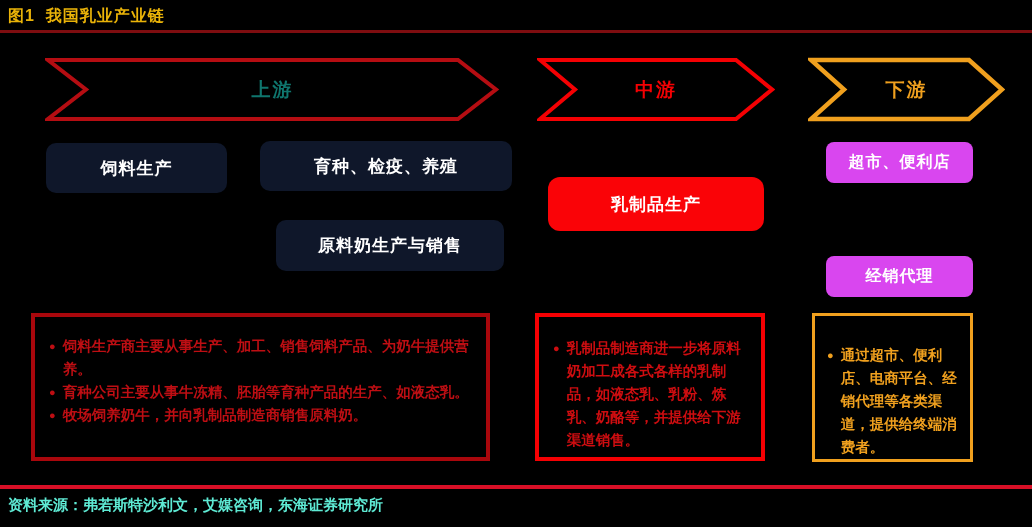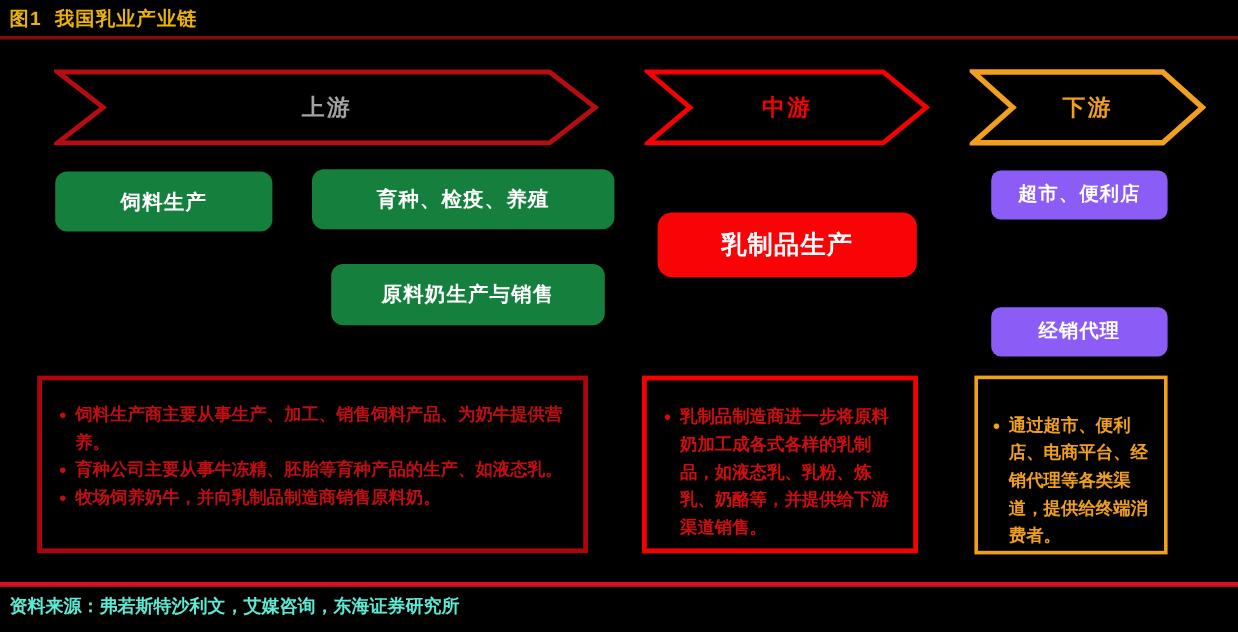--- a/index.html
+++ b/index.html
@@ -16,35 +16,35 @@
   .arrow{position:absolute;top:57px;height:65px;}
   .arrow svg{position:absolute;left:0;top:0;}
   .arrow-label{
     position:absolute;left:0;top:0;width:100%;height:100%;
     display:flex;align-items:center;justify-content:center;
     font-size:19px;font-weight:bold;letter-spacing:2px;
   }
   .arrow-up{left:45px;width:455px;}
   .arrow-mid{left:537px;width:238px;}
   .arrow-down{left:808px;width:197px;}
-  .label-up{color:#a3a3a3;}
+  .label-up{color:#0f766e;}
   .label-mid{color:#F50003;}
   .label-down{color:#F0A01E;}
   .poly{fill:none;stroke-width:4;}
   .poly-up{stroke:#B50D12;}
   .poly-mid{stroke:#F50003;}
   .poly-down{stroke:#F0A01E;stroke-width:4.5;}
 
   .node{
     position:absolute;display:flex;align-items:center;justify-content:center;
     color:#fff;font-weight:bold;border-radius:10px;letter-spacing:1px;
   }
-  .box-crimson{background:#15803d;font-size:17px;text-align:right;}
-  .box-bright{background:#FA0307;font-size:21px;border-radius:12px;}
-  .box-orange{background:#8b5cf6;font-size:16px;border-radius:8px;}
+  .box-crimson{background:#0f172a;font-size:17px;text-align:right;}
+  .box-bright{background:#FA0307;font-size:17px;border-radius:12px;}
+  .box-orange{background:#d946ef;font-size:16px;border-radius:8px;}
   .node-feed{left:46px;top:143px;width:181px;height:50px;}
   .node-breed{left:260px;top:141px;width:252px;height:50px;}
   .node-rawmilk{left:276px;top:220px;width:228px;height:51px;}
   .node-dairy{left:548px;top:177px;width:216px;height:54px;}
   .node-super{left:826px;top:142px;width:147px;height:41px;}
   .node-ecom{left:826px;top:199px;width:147px;height:41px;}
   .node-dist{left:826px;top:256px;width:147px;height:41px;}
 
   .notes{
     position:absolute;top:313px;box-sizing:border-box;

